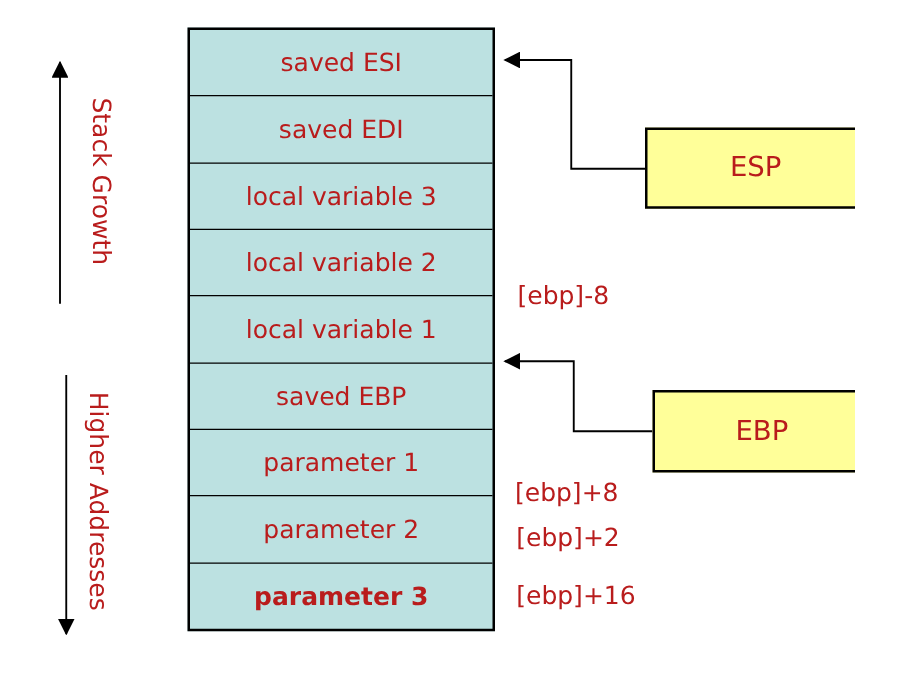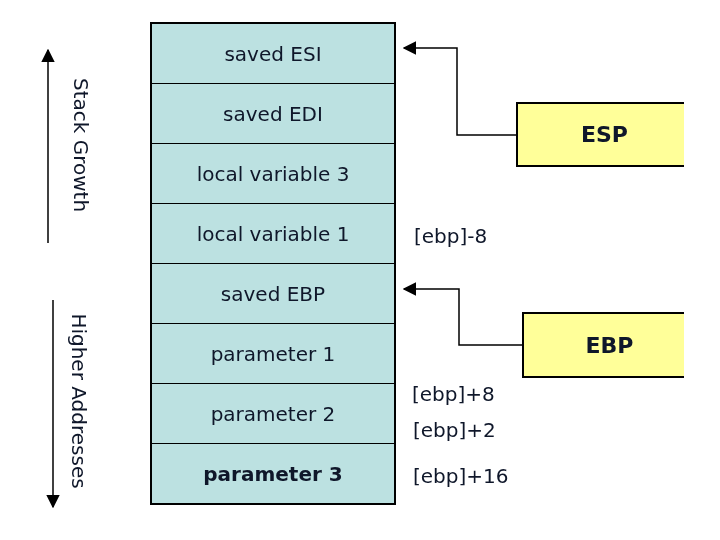--- a/index.html
+++ b/index.html
@@ -6,21 +6,21 @@
     margin: 0;
     padding: 0;
     background: #FFFFFF;
   }
   .canvas {
     position: relative;
     width: 684px;
     height: 540px;
     background: #FFFFFF;
     font-family: "DejaVu Sans", "Liberation Sans", sans-serif;
-    color: #0f172a;
+    color: #b91c1c;
     overflow: hidden;
   }
   .overlay-svg {
     position: absolute;
     left: 0; top: 0;
     width: 720px; height: 540px;
     pointer-events: none;
   }
   .stack {
     position: absolute;
@@ -55,21 +55,20 @@
   }
   .reg-box {
     position: absolute;
     background: #FFFF99;
     border: 2px solid #000000;
     box-sizing: border-box;
     display: flex;
     align-items: center;
     justify-content: center;
     font-size: 22px;
-    font-weight: bold;
   }
   .reg-box.esp { left: 516px; top: 102px; width: 177px; height: 65px; }
   .reg-box.ebp { left: 522px; top: 312px; width: 175px; height: 66px; }
   .offset-note {
     position: absolute;
     font-size: 20px;
     white-space: nowrap;
   }
   .offset-note.n1 { left: 414px; top: 224px; }
   .offset-note.n2 { left: 412px; top: 382px; }
@@ -94,20 +93,21 @@
 
     <path d="M516,135 H457 V48 H404" fill="none" stroke="#000000" stroke-width="1.5" marker-end="url(#arrowhead)"></path>
 
     <path d="M522,345 H459 V289 H404" fill="none" stroke="#000000" stroke-width="1.5" marker-end="url(#arrowhead)"></path>
   </svg>
 
   <div class="stack">
     <div class="stack-row">saved ESI</div>
     <div class="stack-row">saved EDI</div>
     <div class="stack-row">local variable 3</div>
+    <div class="stack-row">local variable 2</div>
     <div class="stack-row">local variable 1</div>
     <div class="stack-row">saved EBP</div>
     <div class="stack-row">parameter 1</div>
     <div class="stack-row">parameter 2</div>
     <div class="stack-row">parameter 3</div>
   </div>
 
   <div class="v-label" style="left:81px; top:145px;">Stack Growth</div>
   <div class="v-label" style="left:79px; top:401px;">Higher Addresses</div>
 

